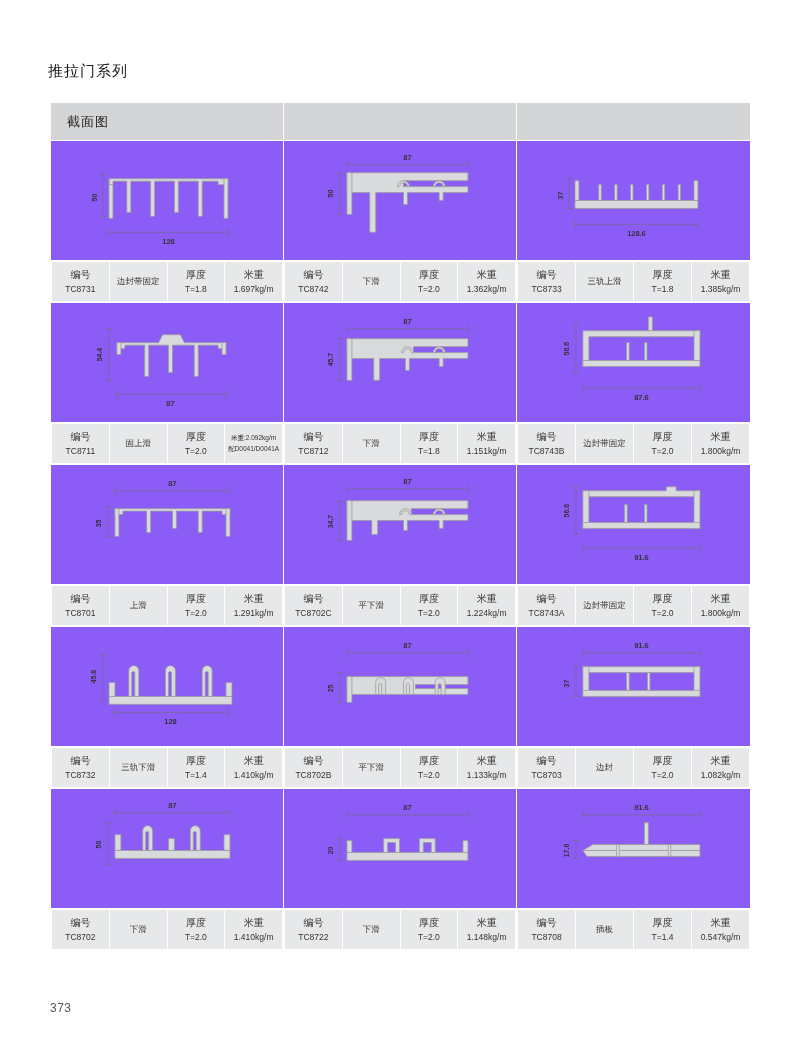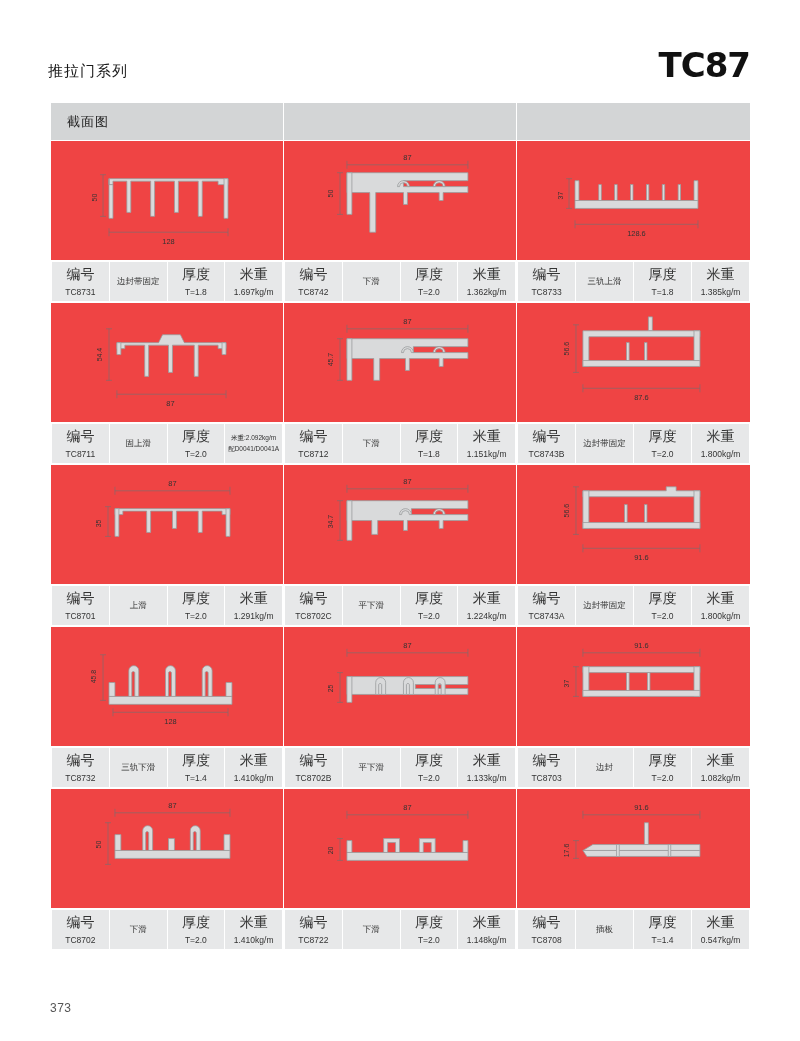--- a/index.html
+++ b/index.html
@@ -59,22 +59,23 @@
     background: #d3d5d6;
   }
   .hdr-label {
     padding-left: 16px;
     font-size: 13px;
     color: #222;
     letter-spacing: 1px;
   }
   .fig-cell {
     height: 120px;
-    background: #ef4444;
+    background: #8b5cf6;
     position: relative;
+    font-weight: bold;
   }
   .spec-cell {
     height: 41px;
     background: #e7e8e9;
     padding: 0;
   }
   
   .spec {
     width: 100%;
     height: 41px;
@@ -83,21 +84,21 @@
   }
   .spec td {
     border: none;
     text-align: center;
     font-size: 8.5px;
     color: #2b2b2b;
     line-height: 1.55;
     padding: 0 1px;
     vertical-align: middle;
   }
-  .spec .k { display: block; font-size: 14px; color: #333; }
+  .spec .k { display: block; font-size: 10px; color: #333; }
   .spec .v { display: block; font-size: 8.5px; color: #333; }
   .spec .tiny .k, .spec .tiny .v { font-size: 6.5px; }
   
   .fig {
     position: absolute;
     inset: 0;
   }
   .fig svg { display: block; width: 100%; height: 100%; }
   
   .footer {
@@ -108,21 +109,20 @@
     letter-spacing: 0.5px;
   }
 </style>
 </head>
 <body>
 
 <div class="page">
 
   <div class="header">
     <div class="header-title">推拉门系列</div>
-    <div class="header-code">TC87</div>
   </div>
 
   <div class="tablewrap">
     <table class="grid">
       <colgroup>
         <col style="width:233px">
           <col style="width:233px">
           <col style="width:234px">
       </colgroup>
 

